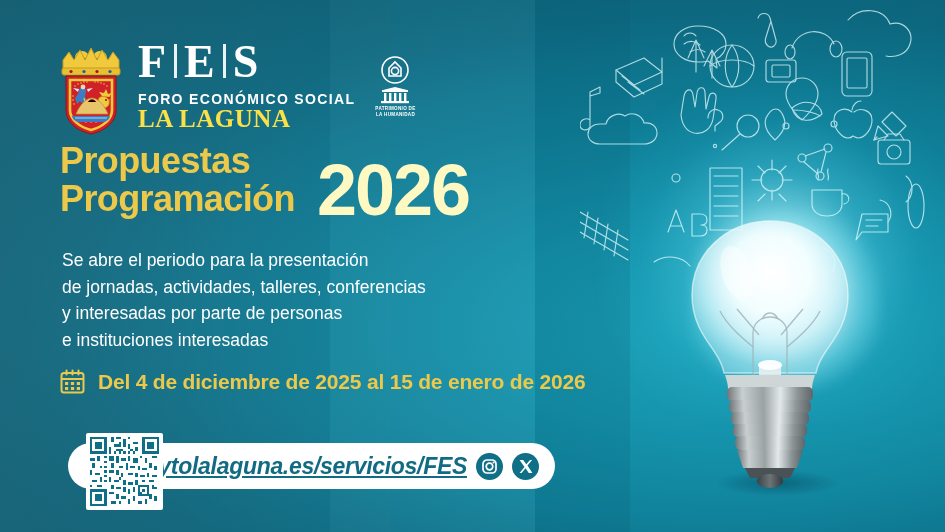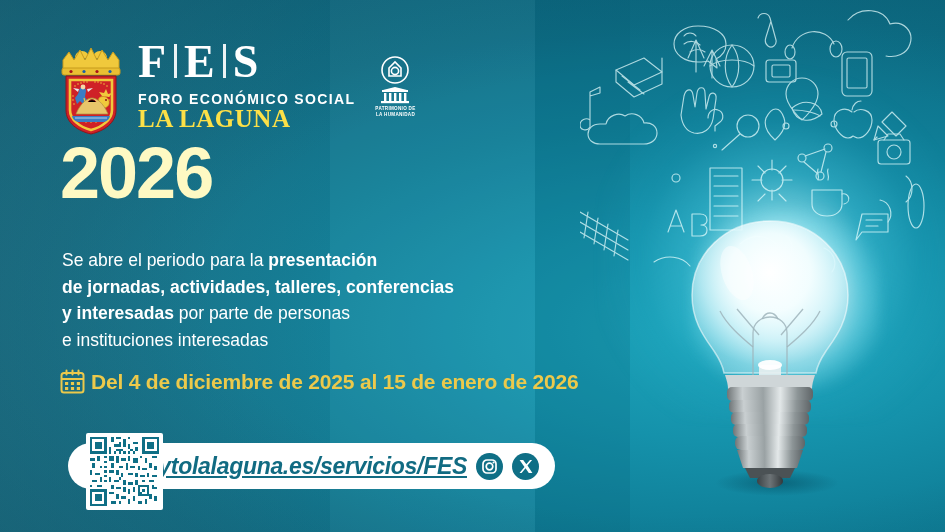--- a/index.html
+++ b/index.html
@@ -82,24 +82,24 @@
   .head-year {
     font-weight:700; color:#fef9c3; font-size:72px; line-height:.86;
     letter-spacing:-2px; margin-bottom:-5px;
   }
 
   
   .body-copy {
     position:absolute; left:62px; top:247px; width:470px;
     color:#ffffff; font-size:17.5px; line-height:1.52; font-weight:400;
   }
-  .body-copy b { font-weight:700; }
-
-  
-  .date-row { position:absolute; left:60px; top:369px; display:flex; align-items:center; gap:6px; }
+  .body-copy b { font-weight:400; }
+
+  
+  .date-row { position:absolute; left:60px; top:369px; display:flex; align-items:center; gap:13px; }
   .cal-icon { width:25px; height:25px; display:block; }
   .date-text { color:#ecc94b; font-size:21px; font-weight:700; letter-spacing:-.2px; white-space:nowrap; }
 
   
   .pill {
     position:absolute; left:68px; top:443px; width:487px; height:46px;
     background:#ffffff; border-radius:23px;
     display:flex; align-items:center; justify-content:flex-end;
     padding-right:16px; gap:9px;
   }
@@ -383,20 +383,24 @@
         <path d="M3 3l12-3 12 3z" fill="#ffffff"></path>
       </svg>
       <div class="unesco-cap">
         <span>PATRIMONIO DE</span><br>
         <span>LA HUMANIDAD</span>
       </div>
     </div>
   </div>
 
   <div class="headline">
+    <div class="head-left">
+      <div class="head-l1">Propuestas</div>
+      <div class="head-l2">Programación</div>
+    </div>
     <div class="head-year">2026</div>
   </div>
 
   <div class="body-copy">
     <span>Se abre el periodo para la </span><b>presentación</b><br>
     <b>de jornadas, actividades, talleres, conferencias</b><br>
     <b>y interesadas</b><span> por parte de personas</span><br>
     <span>e instituciones interesadas</span>
   </div>
 

